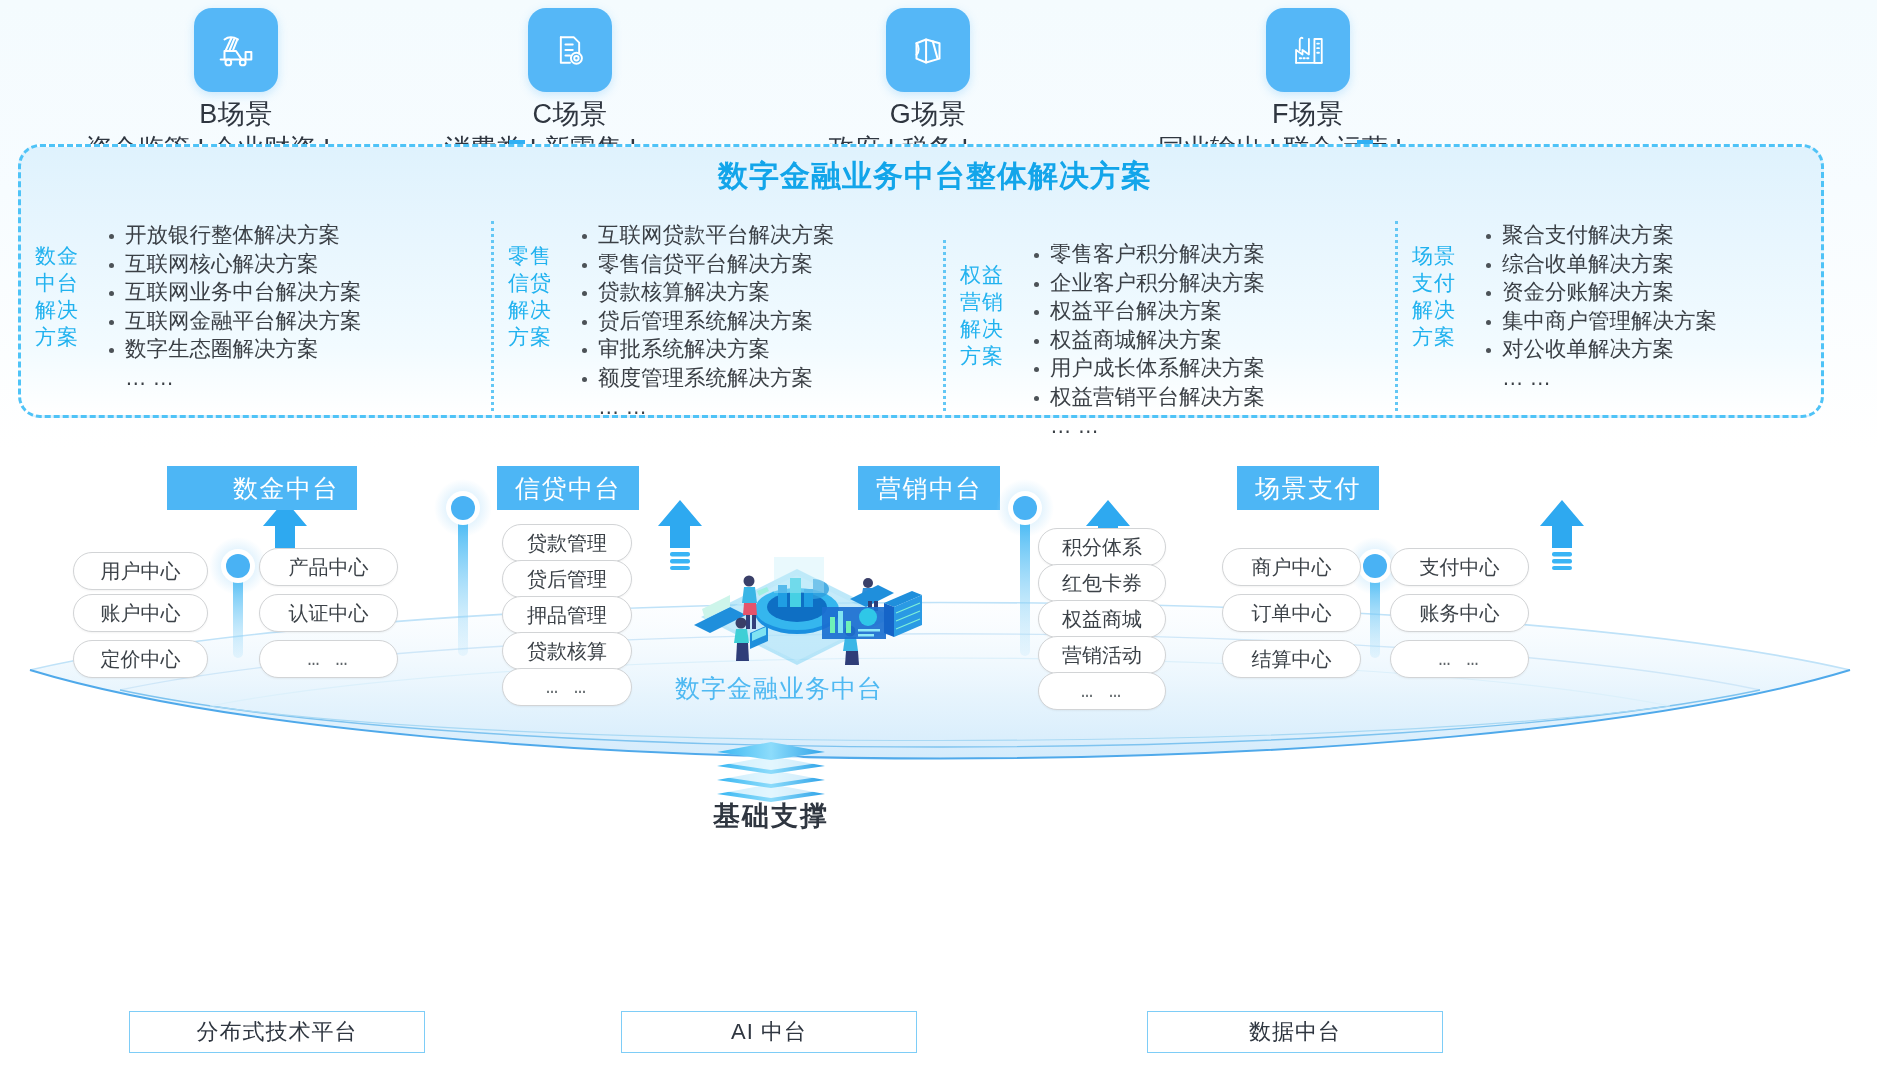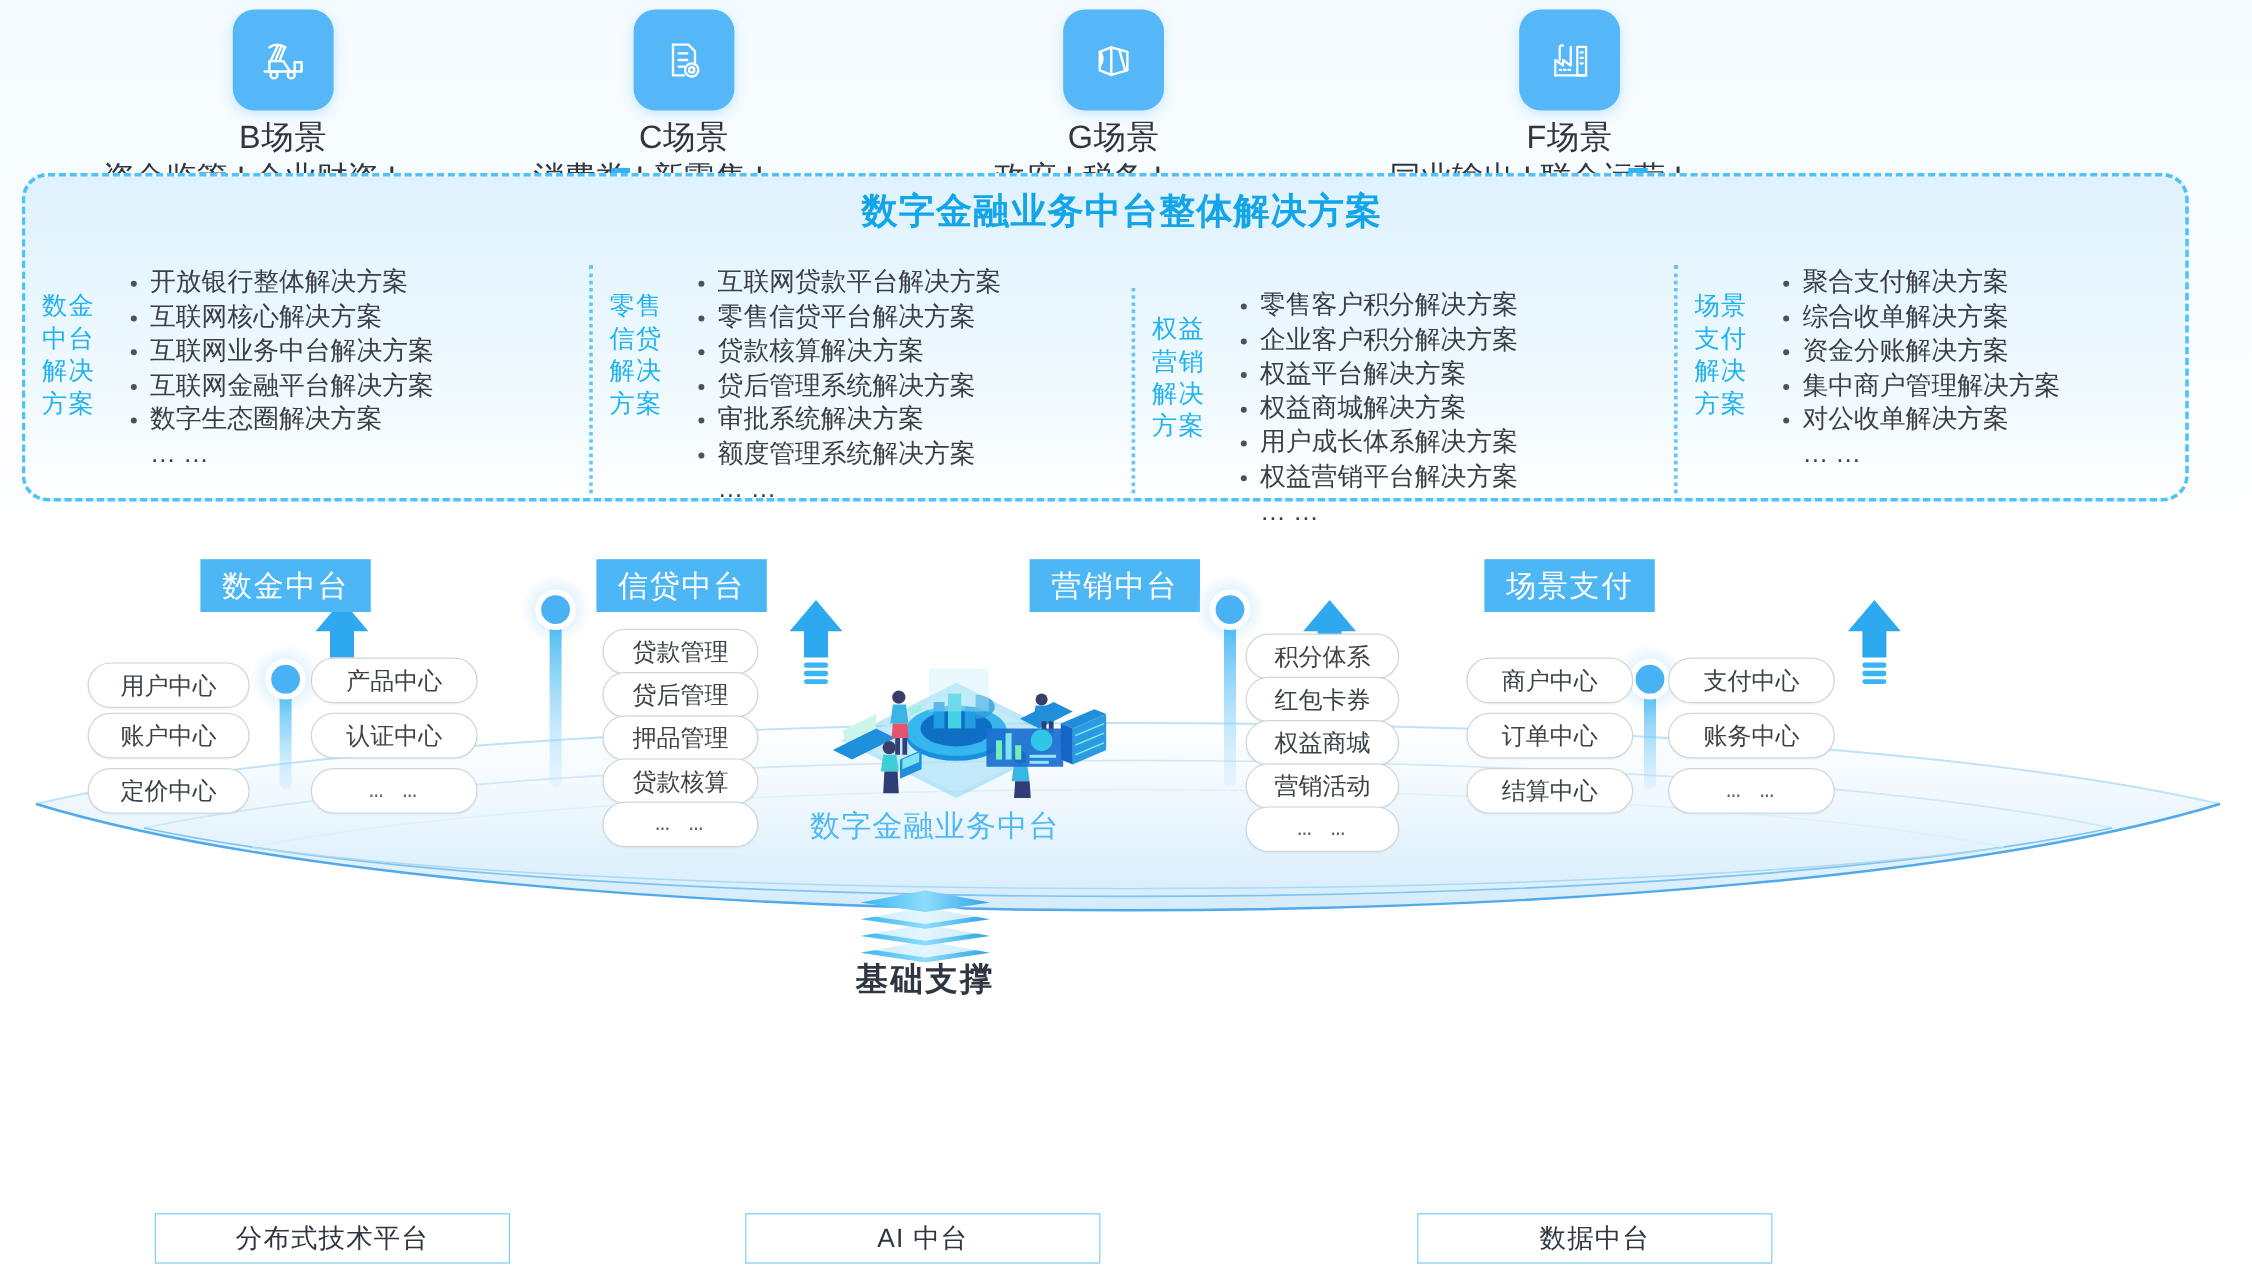--- a/index.html
+++ b/index.html
@@ -311,21 +311,21 @@
     </defs>
     <path d="M30 150 C 420 60, 1460 60, 1850 150 C 1460 268, 420 268, 30 150 Z" fill="url(#gfill)"></path>
     <path d="M30 150 C 420 60, 1460 60, 1850 150" fill="none" stroke="#bfe2f8" stroke-width="1.6"></path>
     <path d="M30 150 C 420 268, 1460 268, 1850 150" fill="none" stroke="#4fa9ea" stroke-width="2"></path>
     <path d="M120 170 C 480 95, 1400 95, 1760 170" fill="none" stroke="#cfe7f8" stroke-width="1.4"></path>
     <path d="M120 170 C 480 246, 1400 246, 1760 170" fill="none" stroke="#7ec3ef" stroke-width="1.4"></path>
     <path d="M210 186 C 540 122, 1340 122, 1670 186" fill="none" stroke="#dcf0fb" stroke-width="1.2"></path>
     <path d="M210 186 C 540 232, 1340 232, 1670 186" fill="none" stroke="#a9d9f4" stroke-width="1.2"></path>
   </svg>
 
-  <div class="plat" style="left:167px;top:466px;width:142px;">数金中台</div>
+  <div class="plat" style="left:167px;top:466px;width:142px;padding-left:48px;">数金中台</div>
   <div class="plat" style="left:497px;top:466px;width:142px;">信贷中台</div>
   <div class="plat" style="left:858px;top:466px;width:142px;">营销中台</div>
   <div class="plat" style="left:1237px;top:466px;width:142px;">场景支付</div>
 
   <div class="pin" style="left:203px;top:536px;">
     <svg width="70" height="130" viewBox="0 0 70 130">
       <defs>
         <linearGradient id="pg1" x1="0" y1="0" x2="0" y2="1">
           <stop offset="0%" stop-color="#34b2f3"></stop>
             <stop offset="100%" stop-color="#aee0fa" stop-opacity="0.25"></stop>
@@ -510,15 +510,15 @@
       <path d="M58 26 L112 36 L58 44 L4 36 Z" fill="#ffffff" opacity=".75"></path>
       <path d="M58 16 L112 26 L58 34 L4 26 Z" fill="url(#lay)"></path>
       <path d="M58 12 L112 22 L58 30 L4 22 Z" fill="#ffffff" opacity=".75"></path>
       <path d="M58 2 L112 12 L58 20 L4 12 Z" fill="url(#lay)"></path>
     </g>
   </svg>
   <div class="basetxt">基础支撑</div>
 
   <div class="basebox" style="left:129px;top:1011px;width:296px;">分布式技术平台</div>
   <div class="basebox" style="left:621px;top:1011px;width:296px;">AI 中台</div>
-  <div class="basebox" style="left:1181px;top:1011px;width:296px;">数据中台</div>
+  <div class="basebox" style="left:1147px;top:1011px;width:296px;">数据中台</div>
 
 </div>
 
 </body></html>

